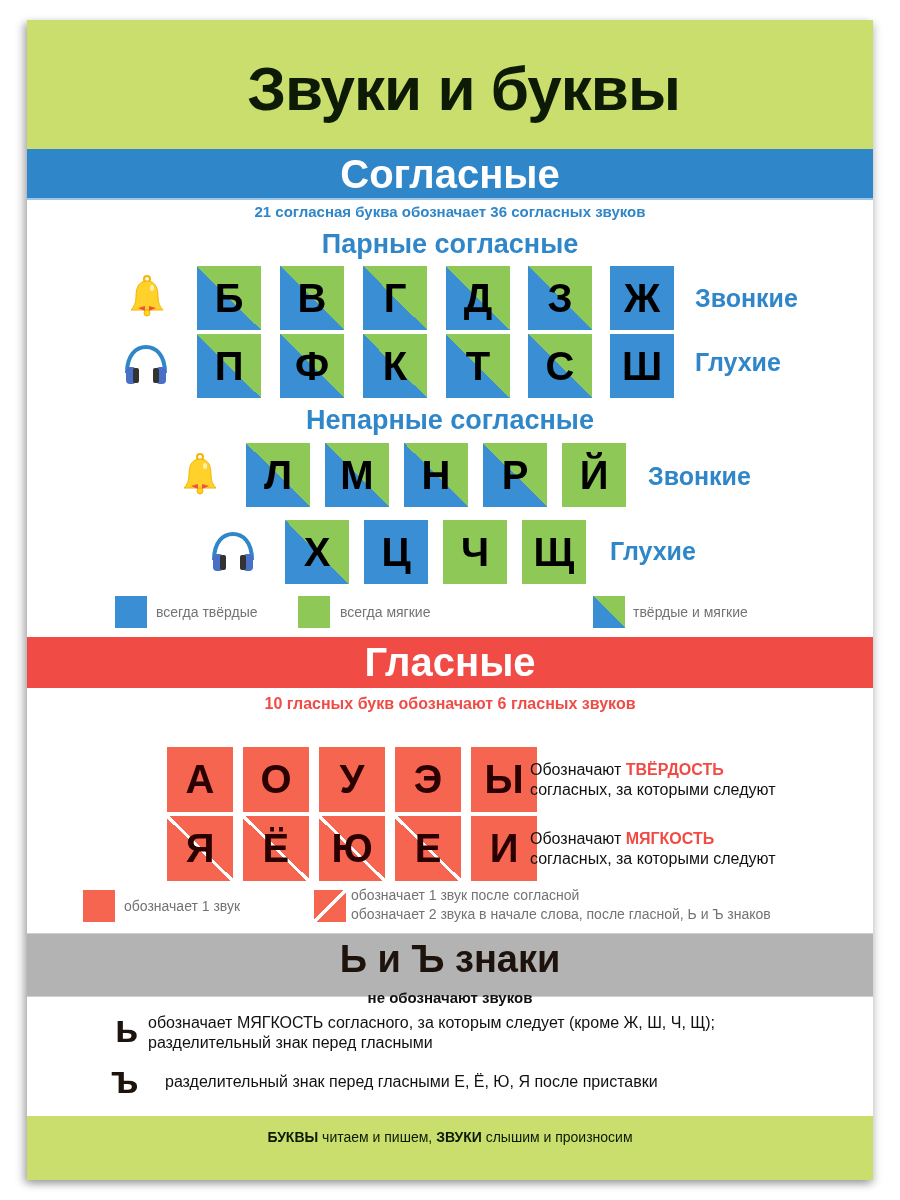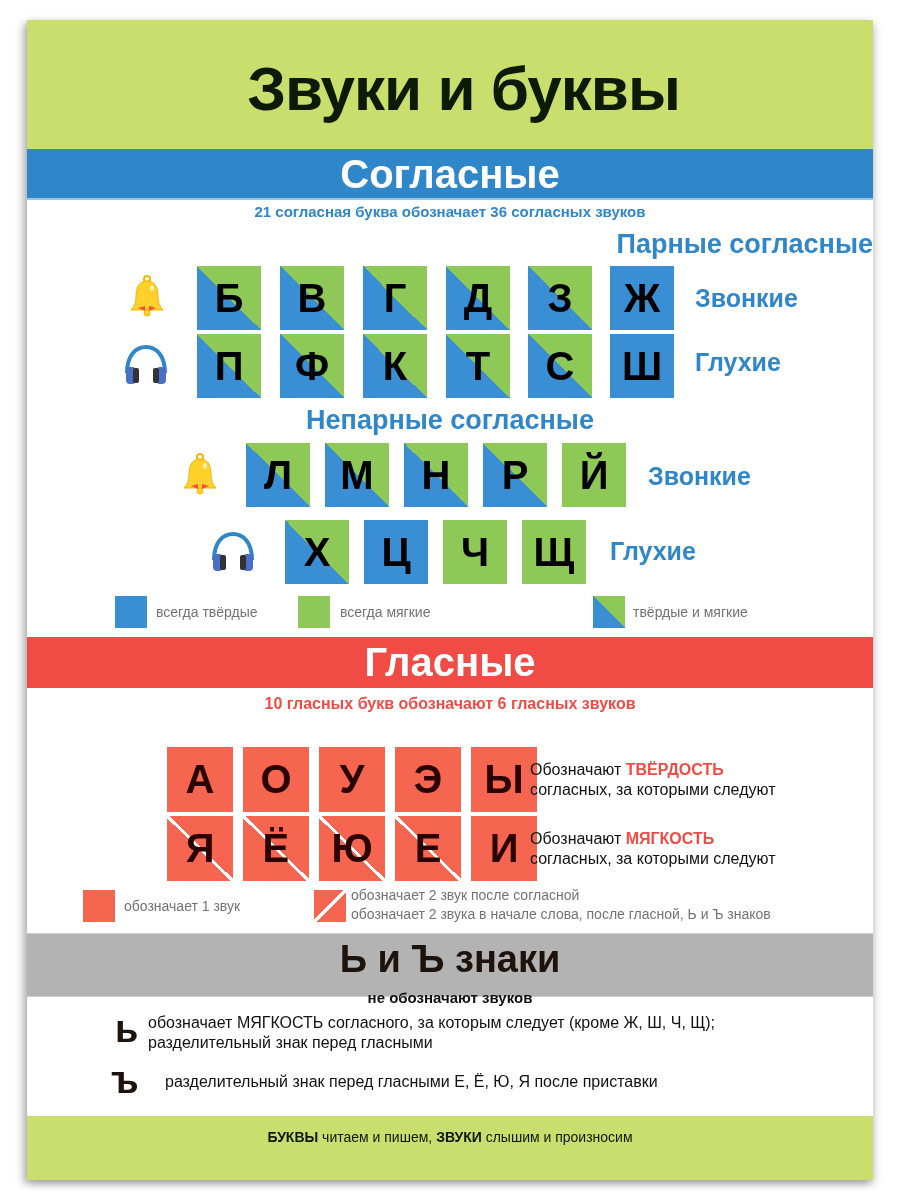--- a/index.html
+++ b/index.html
@@ -38,21 +38,21 @@
 <body>
 
 <div class="page">
 
   <div class="band header">
     <div class="title">Звуки и буквы</div>
   </div>
 
   <div class="band sec-cons">Согласные</div>
   <div class="center-text blue" style="top:183px;font-size:15px;">21 согласная буква обозначает 36 согласных звуков</div>
-  <div class="center-text blue" style="top:209px;font-size:27px;text-align:right;">Парные согласные</div>
+  <div class="center-text blue" style="top:209px;font-size:27px;">Парные согласные</div>
 
   <div class="abs" style="left:101px;top:255px;">
     <svg width="38" height="44" viewBox="0 0 38 44">
       <circle cx="19" cy="4" r="3" fill="none" stroke="#f4b400" stroke-width="2"></circle>
       <path d="M19 6 C10 6 8 14 8 22 C8 28 6 32 3 35 L35 35 C32 32 30 28 30 22 C30 14 28 6 19 6 Z" fill="#ffd12a" stroke="#f4b400" stroke-width="1"></path>
       <path d="M10 33 L17 31 L17 36 Z M28 33 L21 31 L21 36 Z" fill="#f0513c"></path>
       <circle cx="19" cy="38" r="3" fill="#ffd12a" stroke="#f4b400"></circle>
       <ellipse cx="24" cy="13" rx="2" ry="3" fill="#fff3b0"></ellipse>
     </svg>
   </div>
@@ -142,21 +142,21 @@
     <span>согласных, за которыми следуют</span>
   </div>
   <div class="vdesc" style="left:503px;top:809px;">
     <span>Обозначают </span><b>МЯГКОСТЬ</b><br>
     <span>согласных, за которыми следуют</span>
   </div>
 
   <div class="legend-sq" style="left:56px;top:870px;background:#f5654f;"></div>
   <div class="legend-txt" style="left:97px;top:878px;">обозначает 1 звук</div>
   <div class="legend-sq t-vsplit" style="left:287px;top:870px;background-color:#f5654f;transform:scaleX(-1);"></div>
-  <div class="legend-txt" style="left:324px;top:867px;">обозначает 2 звук после согласной</div>
+  <div class="legend-txt" style="left:324px;top:867px;">обозначает 1 звук после согласной</div>
   <div class="legend-txt" style="left:324px;top:886px;">обозначает 2 звука в начале слова, после гласной, Ь и Ъ знаков</div>
 
   <div class="band sec-sign">Ь и Ъ знаки</div>
   <div class="center-text" style="top:969px;font-size:15px;color:#111;">не обозначают звуков</div>
 
   <div class="sign-glyph" style="left:88px;top:988px;">ь</div>
   <div class="sign-text" style="left:121px;top:993px;">обозначает МЯГКОСТЬ согласного, за которым следует (кроме Ж, Ш, Ч, Щ);</div>
   <div class="sign-text" style="left:121px;top:1013px;">разделительный знак перед гласными</div>
 
   <div class="sign-glyph" style="left:84px;top:1039px;">ъ</div>

